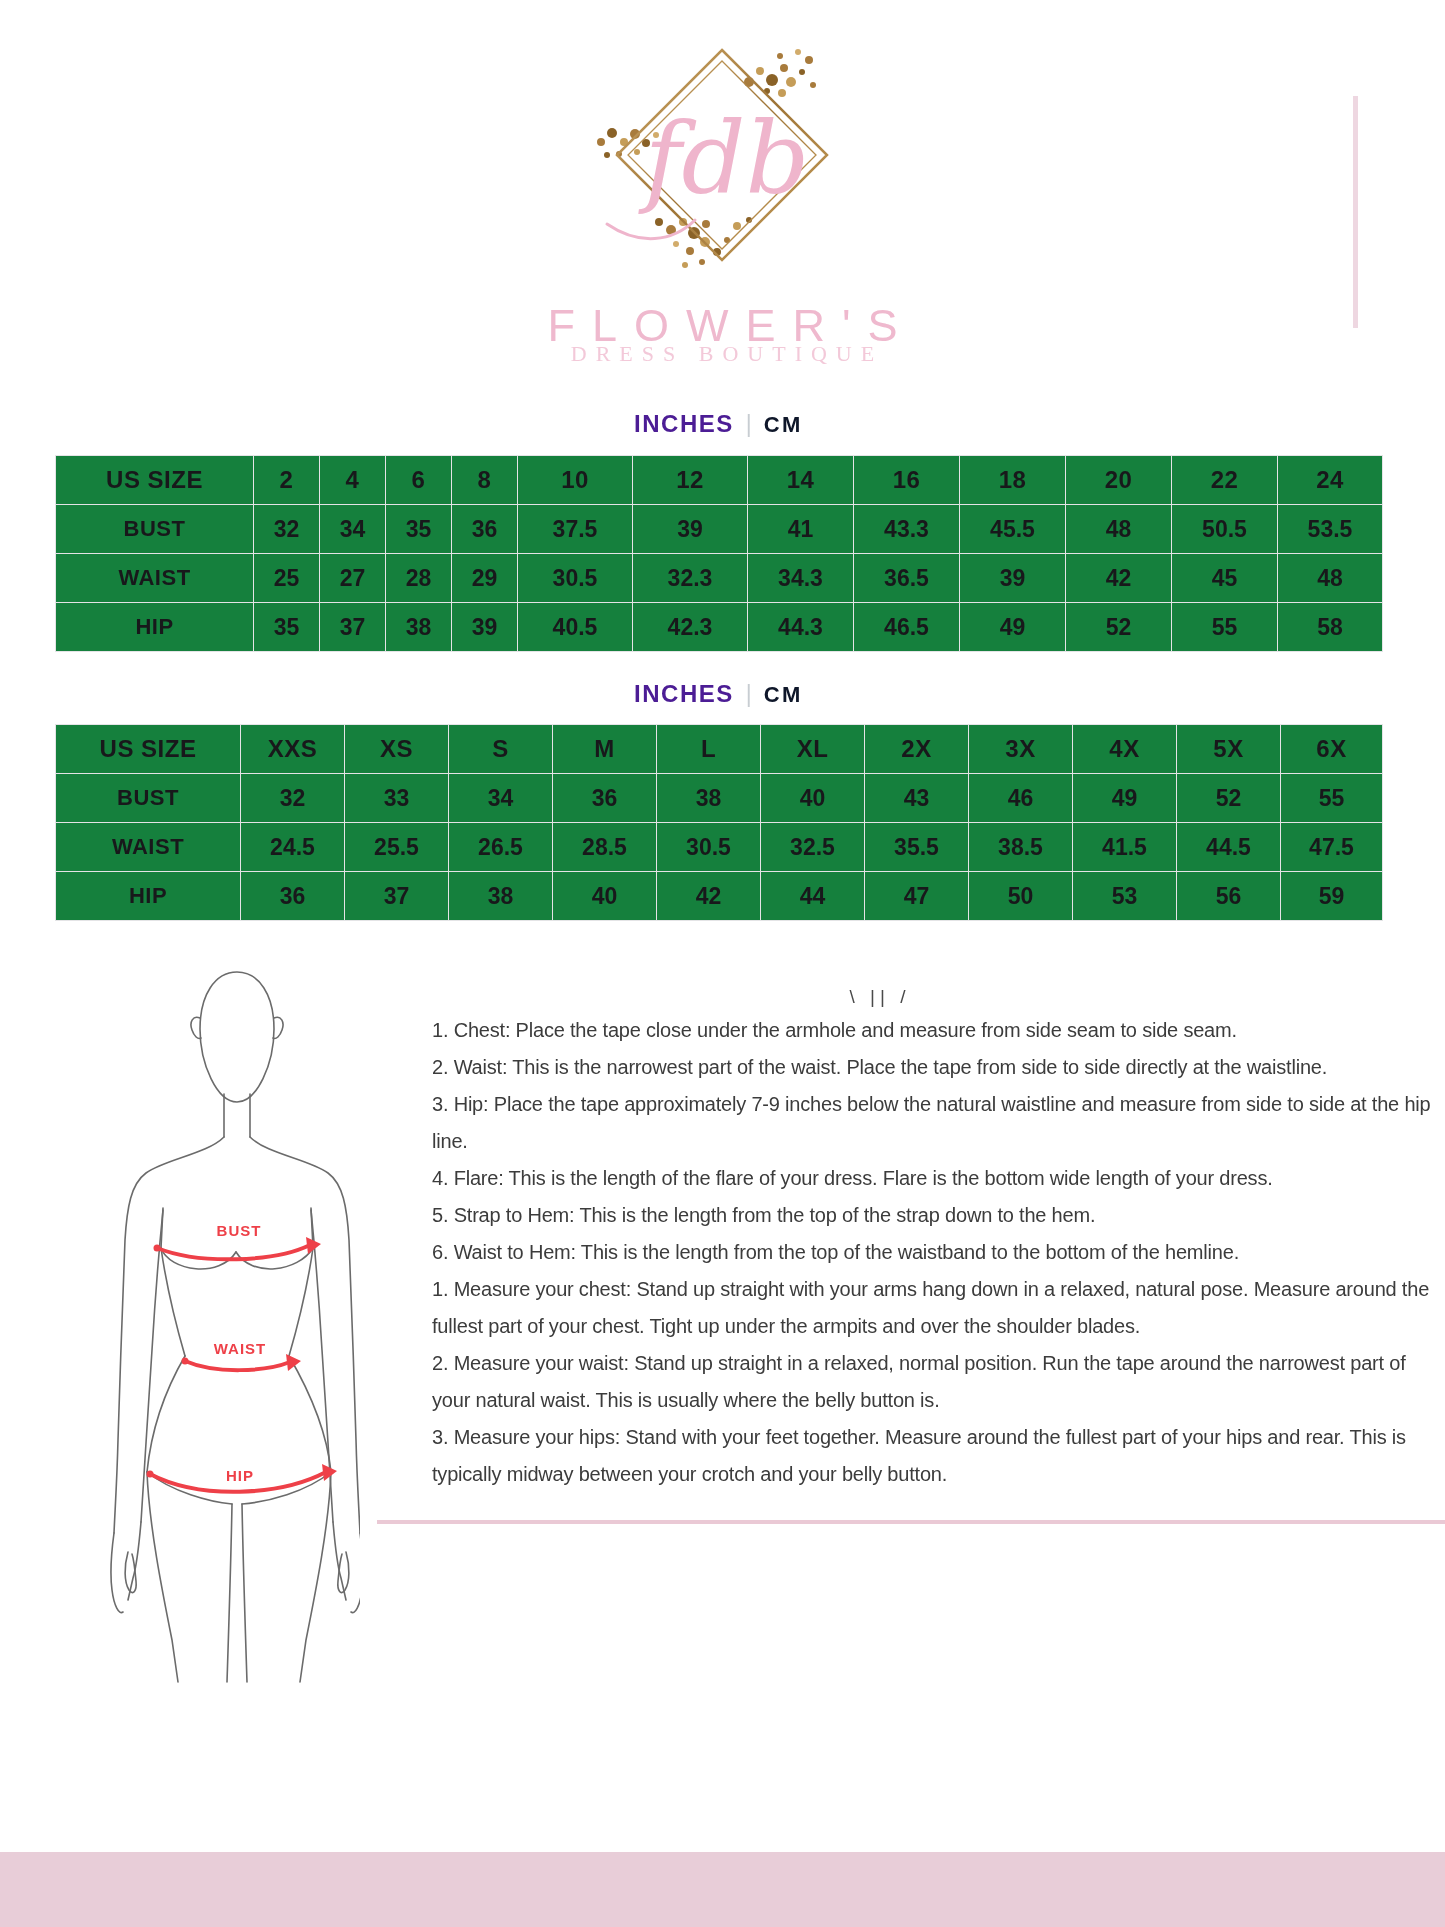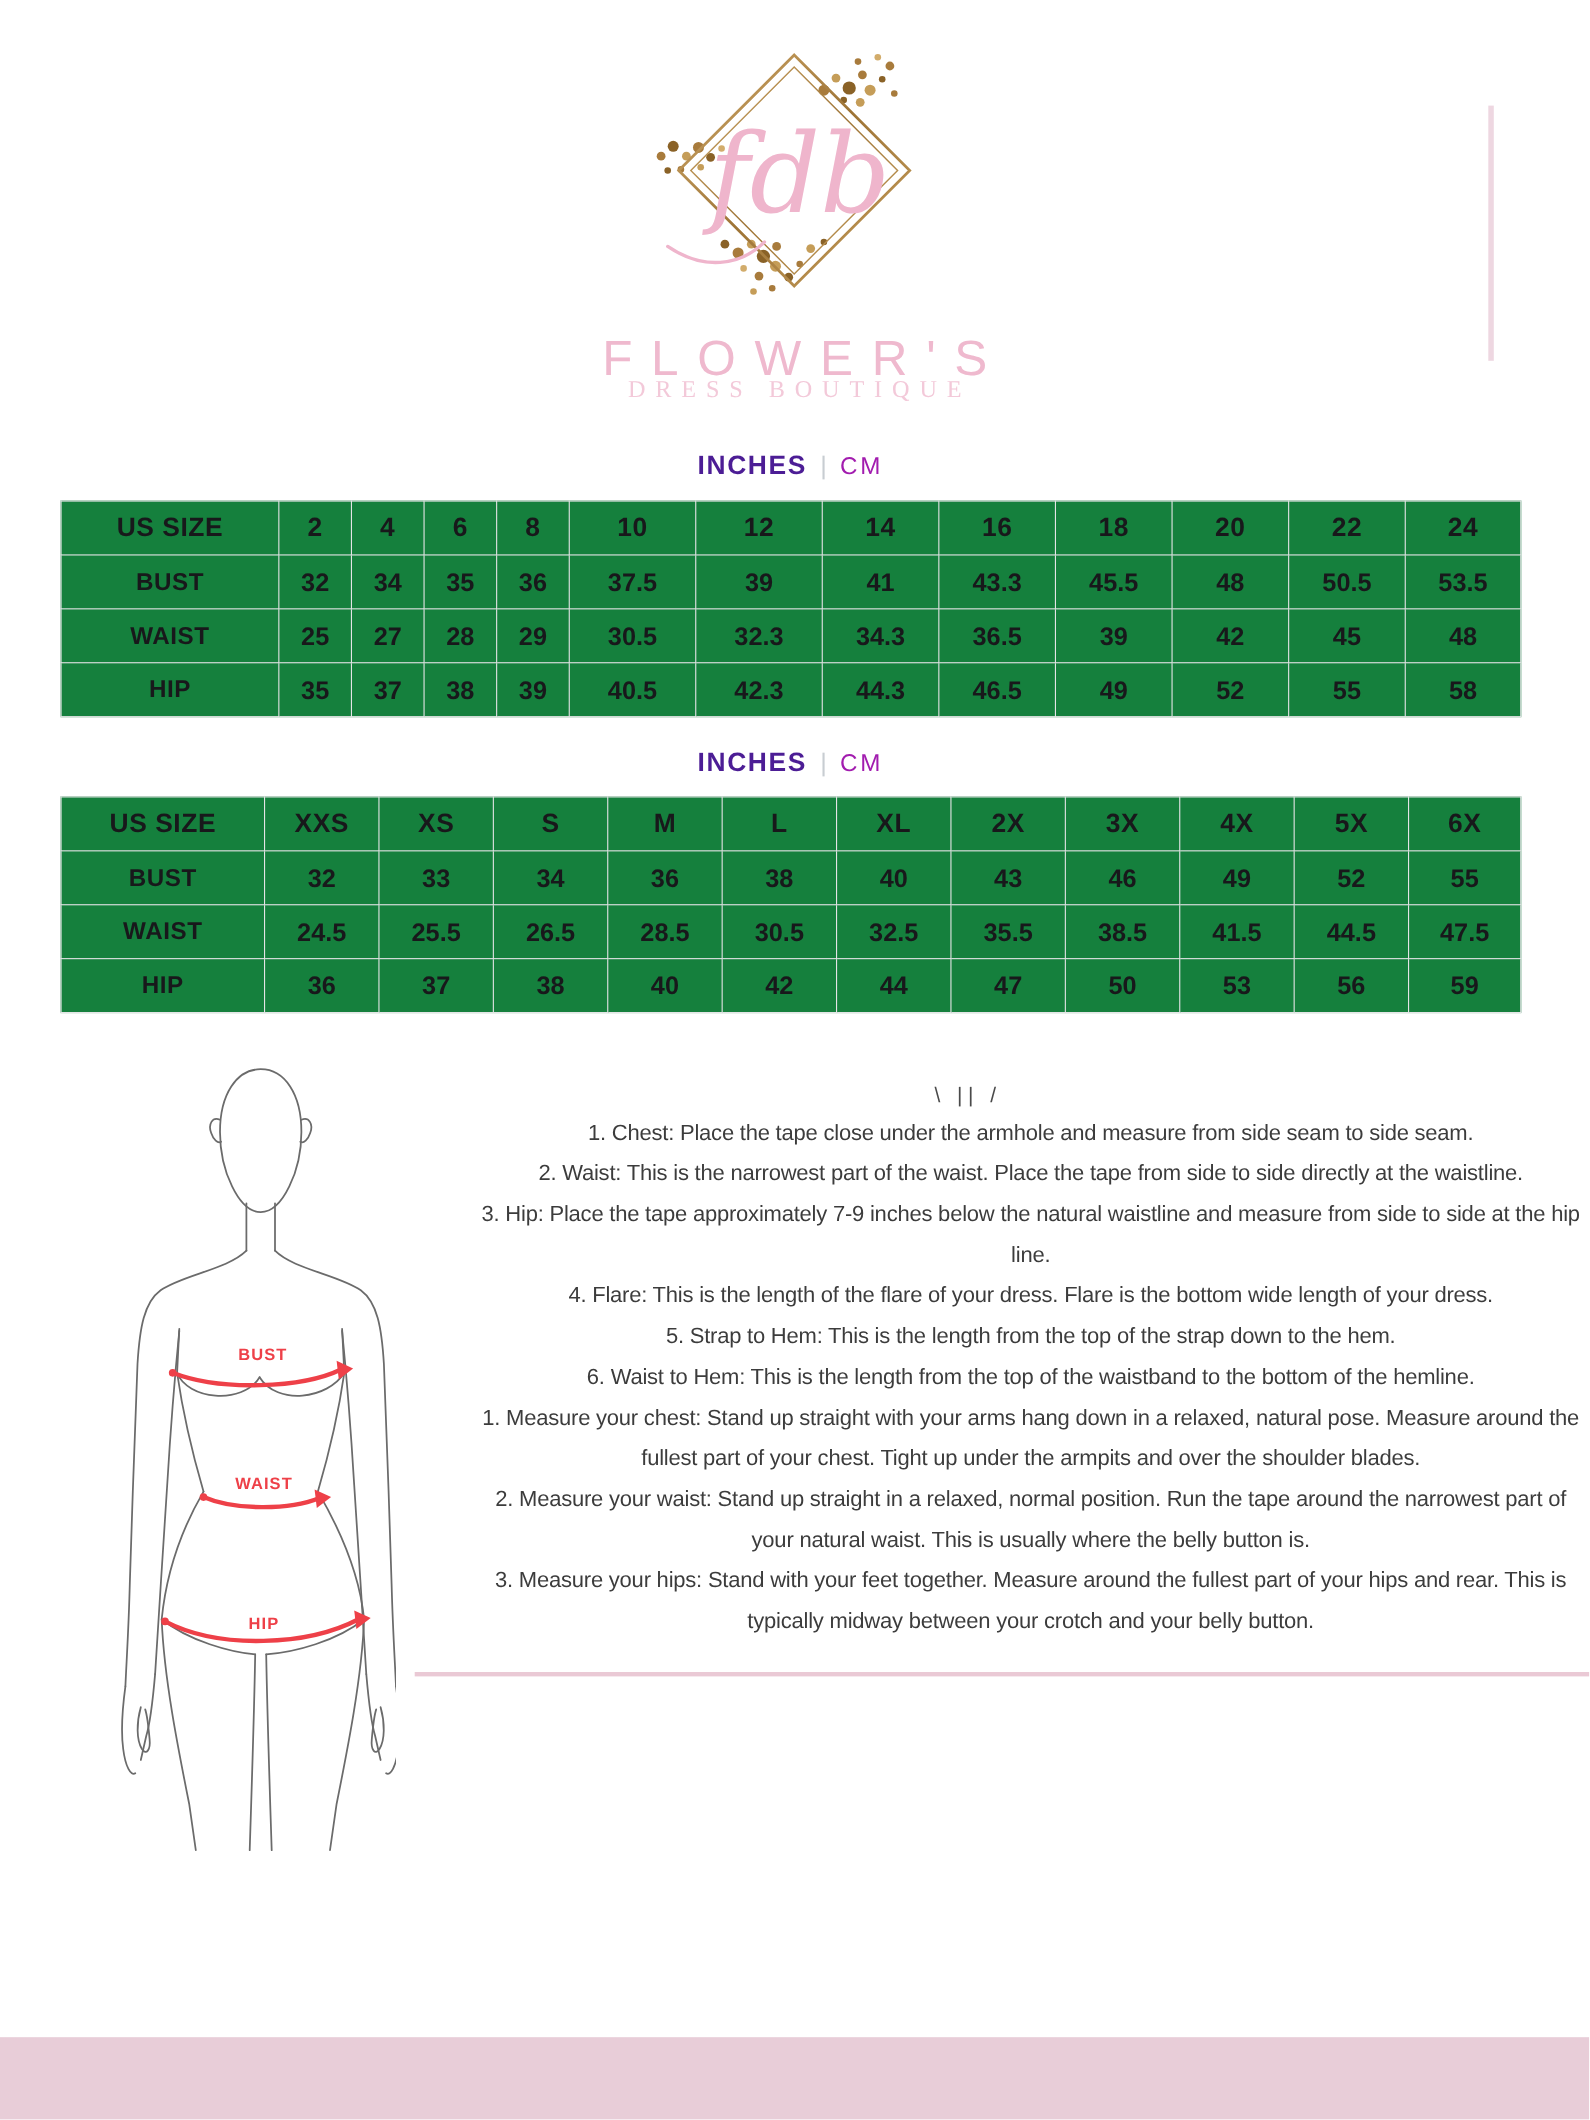--- a/index.html
+++ b/index.html
@@ -14,40 +14,40 @@
   .brand-name{position:absolute;left:0;top:300px;width:100%;text-align:center;
               font-size:45px;color:#efb9ce;letter-spacing:17px;text-indent:17px;font-weight:400;}
   .brand-tagline{position:absolute;left:0;top:341px;width:100%;text-align:center;
               font-size:22px;color:#f3c9d9;letter-spacing:9px;text-indent:9px;font-weight:400;font-family:Liberation Serif, serif;}
 
   
   .unit-toggle{position:absolute;left:55px;width:1327px;text-align:center;white-space:nowrap;}
   #toggle1{top:410px;} #toggle2{top:680px;}
   .unit-toggle .inches{color:#4c1d95;font-size:24px;font-weight:700;letter-spacing:1.5px;cursor:pointer;}
   .unit-toggle .sep{color:#c8cdd2;font-size:23px;font-weight:300;margin:0 12px;}
-  .unit-toggle .cm{color:#a21caf;font-size:22px;font-weight:400;letter-spacing:2.5px;cursor:pointer;}
+  .unit-toggle .cm{color:#0f172a;font-size:22px;font-weight:700;letter-spacing:2.5px;cursor:pointer;}
 
   
   table.size-table{position:absolute;left:55px;width:1327px;border-collapse:collapse;table-layout:fixed;background:#15803d;}
   #table1{top:455px;} #table2{top:724px;}
   .size-table th,.size-table td{border:1px solid #e4e4e6;height:48px;padding:0;text-align:center;
       vertical-align:middle;color:#18181b;font-weight:700;}
   .size-table thead th{font-size:24px;letter-spacing:0.5px;}
   .size-table tbody th{font-size:22px;letter-spacing:0.5px;}
   .size-table tbody td{font-size:23px;}
 
   
   .figure-wrap{position:absolute;left:110px;top:960px;width:250px;height:740px;}
 
   
   .instructions{position:absolute;left:432px;top:984px;width:1010px;color:#3c3c3c;
       font-size:20px;line-height:37px;letter-spacing:-0.2px;}
   .instructions .decoration{display:block;margin:0 0 2px 358px;width:180px;text-align:center;
       color:#4a4a4a;font-size:19px;letter-spacing:5px;line-height:26px;}
-  .instructions p{margin:0;text-align:center;}
+  .instructions p{margin:0;}
 
   
   .pink-divider{position:absolute;left:377px;top:1520px;width:1068px;height:4px;background:#eac9d5;}
   .footer-bar{position:absolute;left:0;top:1852px;width:1445px;height:75px;background:#e8cdd8;}
 </style>
 </head>
 <body>
 
 <div class="page">
 

